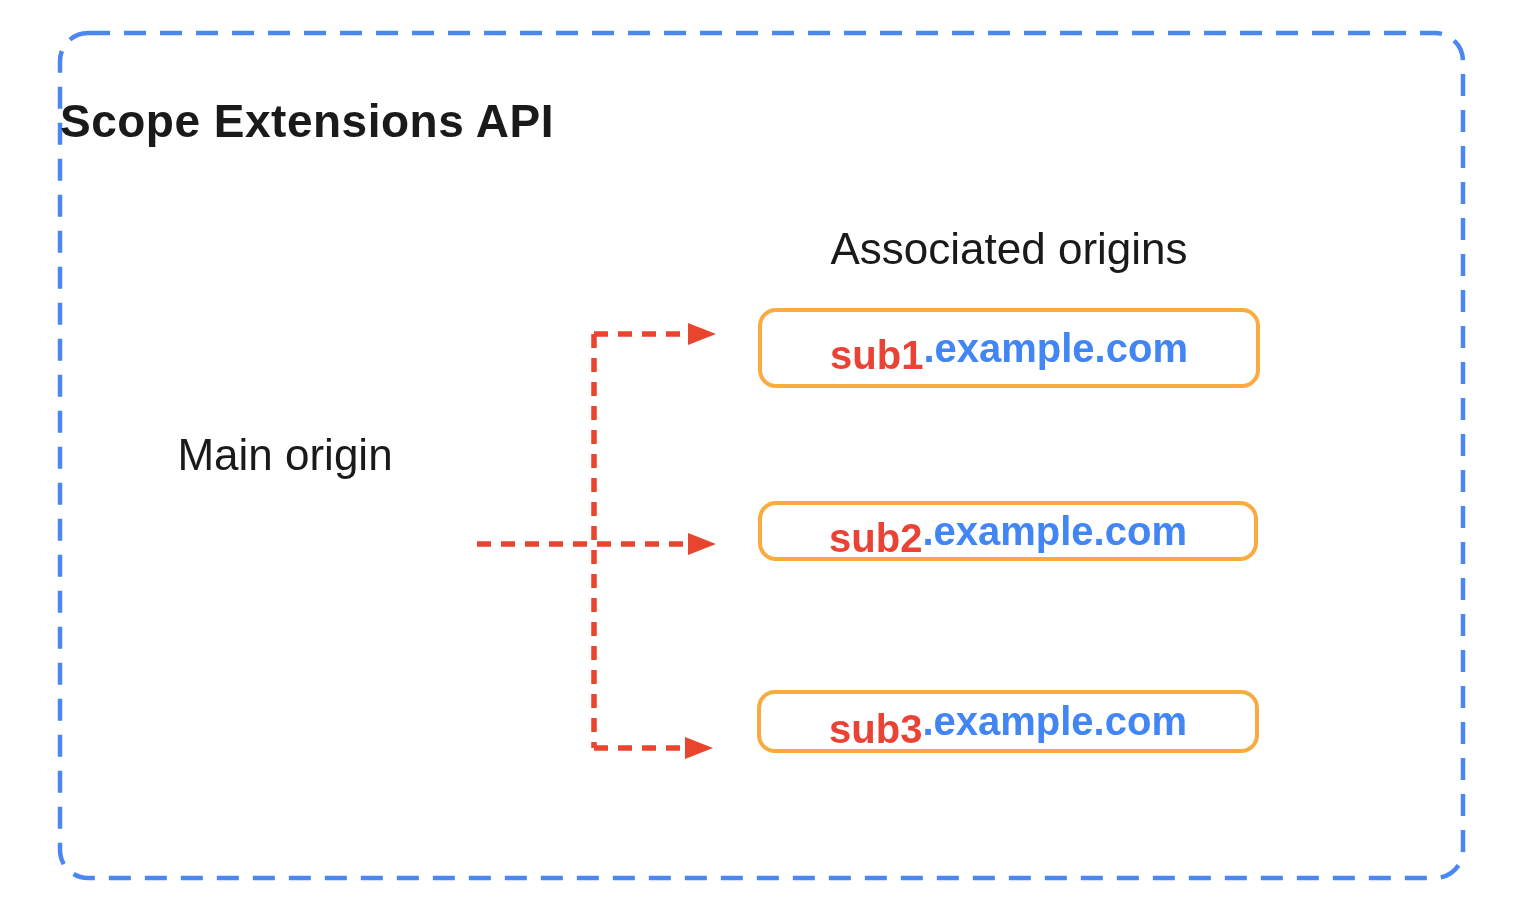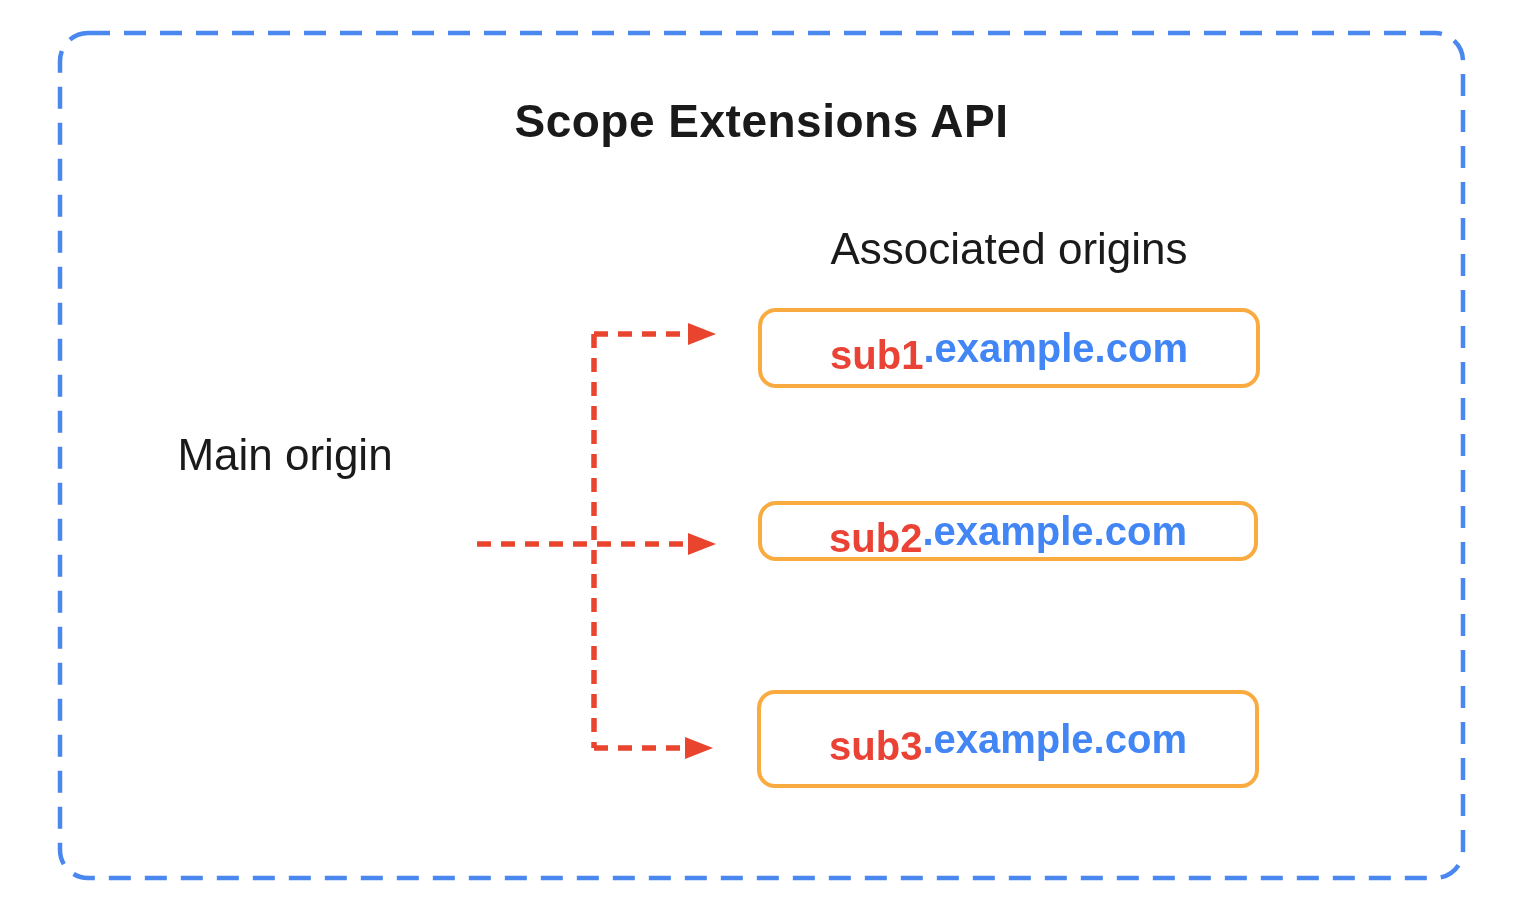--- a/index.html
+++ b/index.html
@@ -27,21 +27,21 @@
     position: absolute;
     left: 0; top: 0;
     width: 1520px; height: 914px;
     pointer-events: none;
   }
 
   .diagram-title {
     position: absolute;
     left: 60px; top: 94px;
     width: 1403px;
-    text-align: center;
+    text-align: left;
     font-size: 46px;
     font-weight: 700;
     color: var(--text-black);
     letter-spacing: 0.5px;
   }
 
   .section-label {
     position: absolute;
     text-align: center;
     font-size: 44px;
@@ -59,21 +59,21 @@
     display: flex;
     align-items: center;
     justify-content: center;
     font-weight: 700;
     font-size: 40px;
     white-space: nowrap;
   }
   .main-box { left: 123px; top: 510px; width: 324px; height: 78px; }
   .sub-box-1 { left: 758px; top: 308px; width: 502px; height: 80px; }
   .sub-box-2 { left: 758px; top: 501px; width: 500px; height: 60px; }
-  .sub-box-3 { left: 757px; top: 690px; width: 502px; height: 98px; }
+  .sub-box-3 { left: 757px; top: 690px; width: 502px; height: 63px; }
 
   .domain-text { color: var(--domain-blue); }
   .subdomain-text { color: var(--subdomain-red); margin-top: 15px; }
 </style>
 </head>
 <body>
 
 <div class="canvas">
 
   <svg class="overlay" viewBox="0 0 1520 914" aria-hidden="true">

